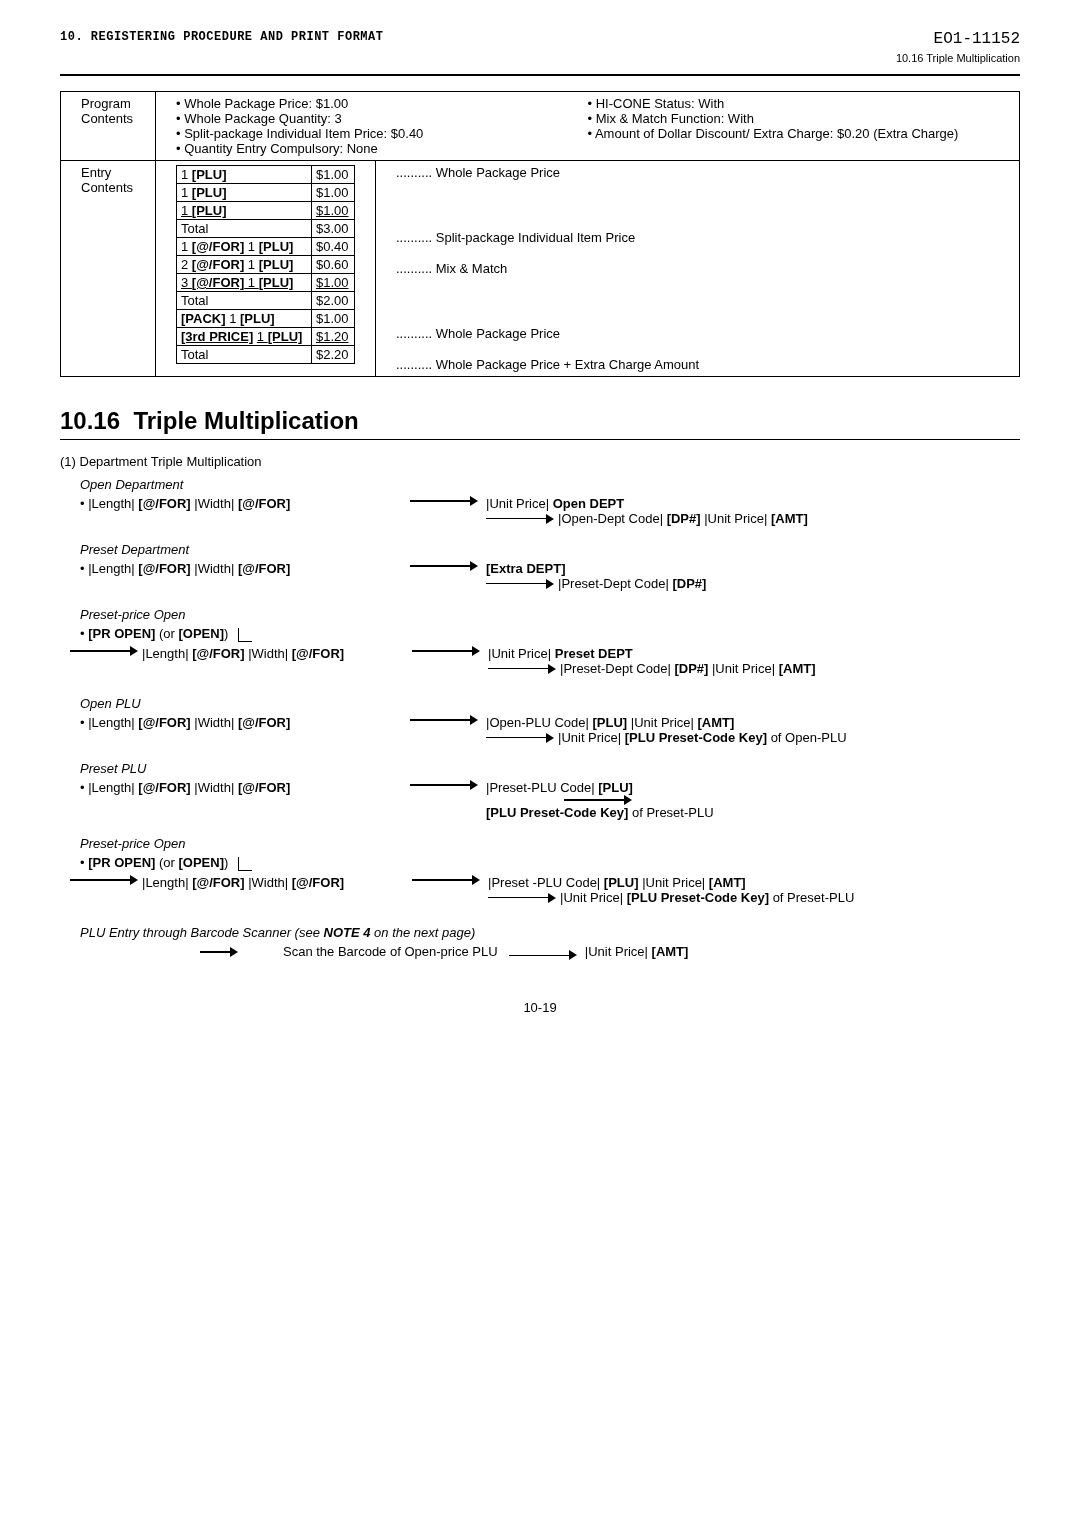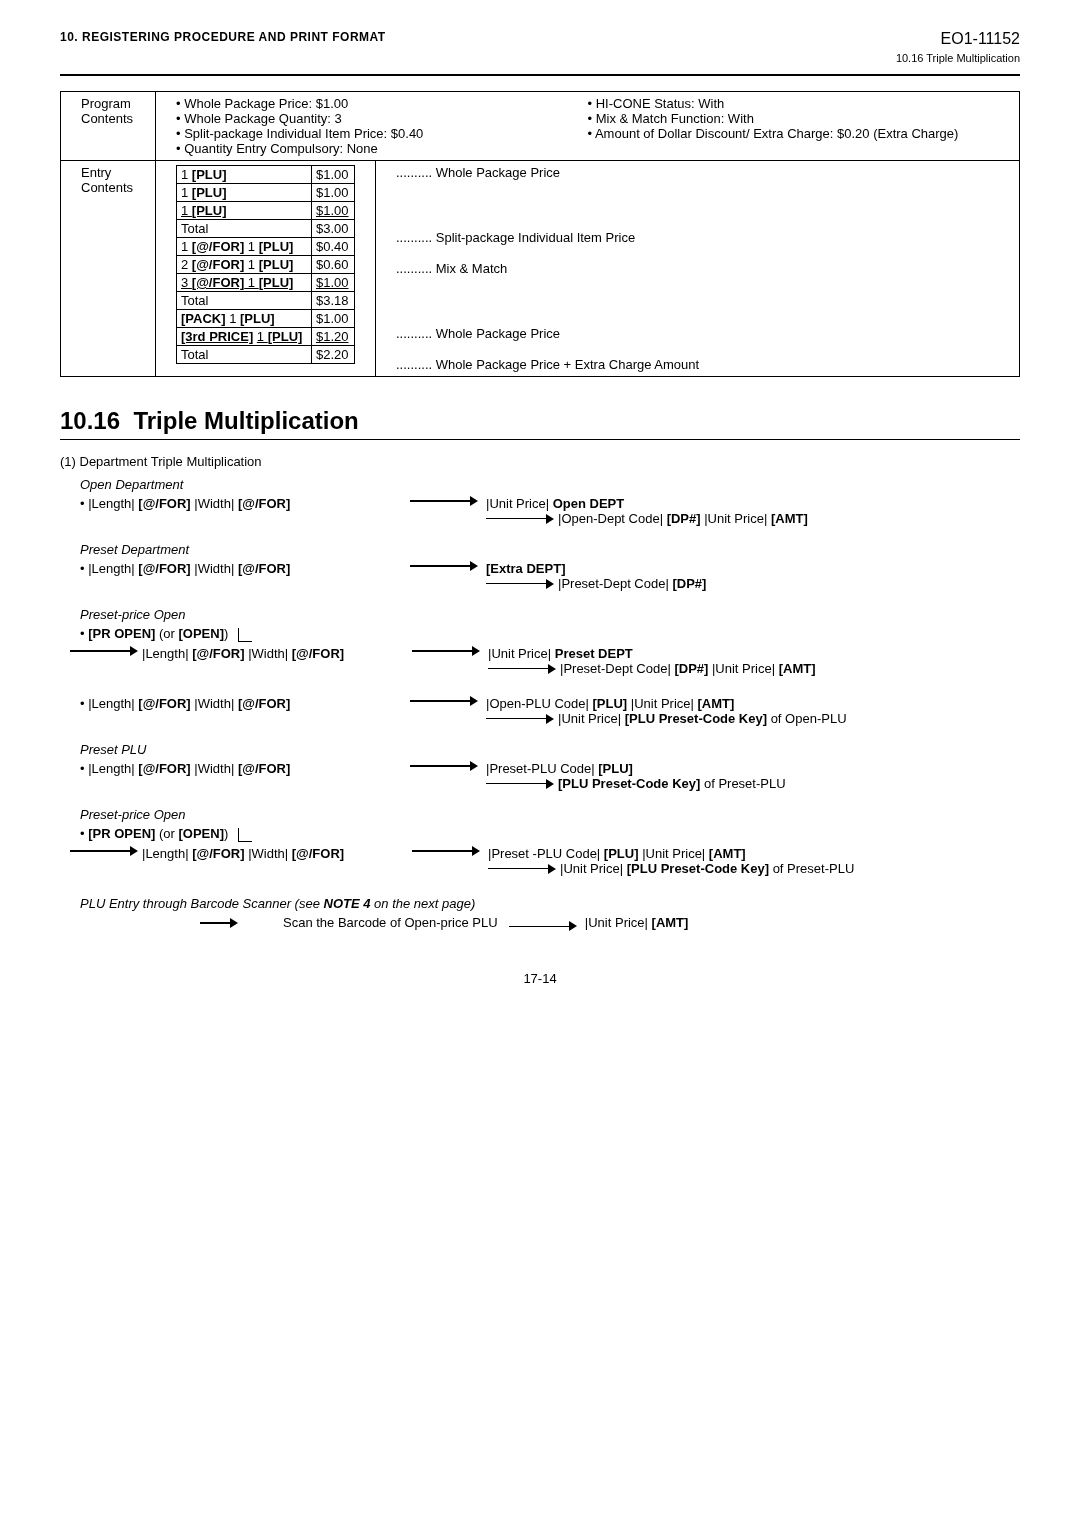--- a/index.html
+++ b/index.html
@@ -10,20 +10,21 @@
       color: #000;
       width: 1080px;
       min-height: 1528px;
       padding: 30px 60px;
     }
     .page-header {
       display: flex;
       justify-content: space-between;
       align-items: flex-start;
       margin-bottom: 4px;
+      font-family: Liberation Mono, monospace;
     }
     .page-header-left {
       font-size: 12px;
       font-weight: bold;
       letter-spacing: 0.5px;
     }
     .page-header-right {
       font-size: 16px;
     }
     .sub-header {
@@ -185,21 +186,21 @@
         <tr>
           <td>2 <span class="bold">[@/FOR]</span> 1 <span class="bold">[PLU]</span></td>
           <td>$0.60</td>
         </tr>
         <tr>
           <td><span class="ul">3 <span class="bold">[@/FOR]</span> 1 <span class="bold">[PLU]</span></span></td>
           <td><span class="ul">$1.00</span></td>
         </tr>
         <tr>
           <td>Total</td>
-          <td>$3.18</td>
+          <td>$2.00</td>
         </tr>
         <tr>
           <td><span class="bold">[PACK]</span> 1 <span class="bold">[PLU]</span></td>
           <td>$1.00</td>
         </tr>
         <tr>
           <td><span class="ul bold">[3rd PRICE]</span> <span class="ul">1 <span class="bold">[PLU]</span></span></td>
           <td><span class="ul">$1.20</span></td>
         </tr>
         <tr>
@@ -301,20 +302,21 @@
           <div>|Preset-Dept Code| <span class="bold">[DP#]</span> |Unit Price| <span class="bold">[AMT]</span></div>
         </div>
       </div>
     </div>
   </div>
 </div>
 
 <div class="flow-section">
 
   <div class="flow-group">
+    <div class="flow-title"><em>Open PLU</em></div>
     <div style="display:flex;align-items:flex-start;margin-left:20px;">
       <div style="min-width:330px;">
         • |Length| <span class="bold">[@/FOR]</span> |Width| <span class="bold">[@/FOR]</span>
       </div>
       <div style="display:flex;align-items:center;margin-right:8px;">
         <div class="flow-arrow-line"></div>
         <div class="flow-arrow-head"></div>
       </div>
       <div>
         <div>|Open-PLU Code| <span class="bold">[PLU]</span> |Unit Price| <span class="bold">[AMT]</span></div>
@@ -334,21 +336,21 @@
     <div style="display:flex;align-items:flex-start;margin-left:20px;">
       <div style="min-width:330px;">
         • |Length| <span class="bold">[@/FOR]</span> |Width| <span class="bold">[@/FOR]</span>
       </div>
       <div style="display:flex;align-items:center;margin-right:8px;">
         <div class="flow-arrow-line"></div>
         <div class="flow-arrow-head"></div>
       </div>
       <div>
         <div>|Preset-PLU Code| <span class="bold">[PLU]</span></div>
-        <div style="display:flex;align-items:center;">
+        <div style="display:flex;align-items:center;flex-direction:column;">
           <div style="display:flex;align-items:center;margin-right:4px;">
             <div class="flow-arrow-line"></div>
             <div class="flow-arrow-head"></div>
           </div>
           <div><span class="bold">[PLU Preset-Code Key]</span> of Preset-PLU</div>
         </div>
       </div>
     </div>
   </div>
 
@@ -398,14 +400,14 @@
       <span style="display:inline-flex;align-items:center;margin-left:8px;">
         <span style="display:inline-block;width:60px;height:1.5px;background:#000;vertical-align:middle;"></span>
         <span style="display:inline-block;width:0;height:0;border-top:5px solid transparent;border-bottom:5px solid transparent;border-left:8px solid #000;vertical-align:middle;"></span>
       </span>
       <span style="margin-left:4px;">|Unit Price| <span class="bold">[AMT]</span></span>
     </div>
   </div>
 </div>
 
 <div class="page-footer">
-  <span>17-14</span>
+  <span>10-19</span>
 </div>
 
 </body></html>

